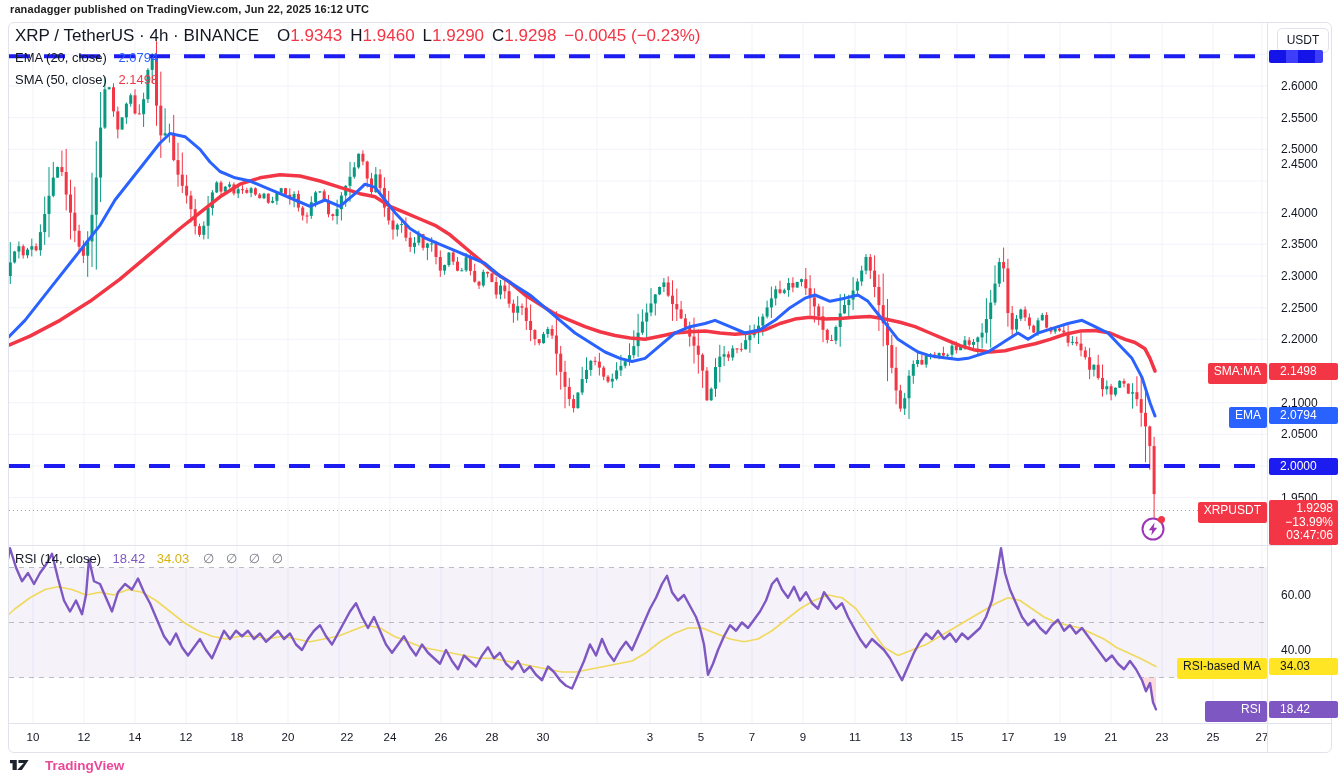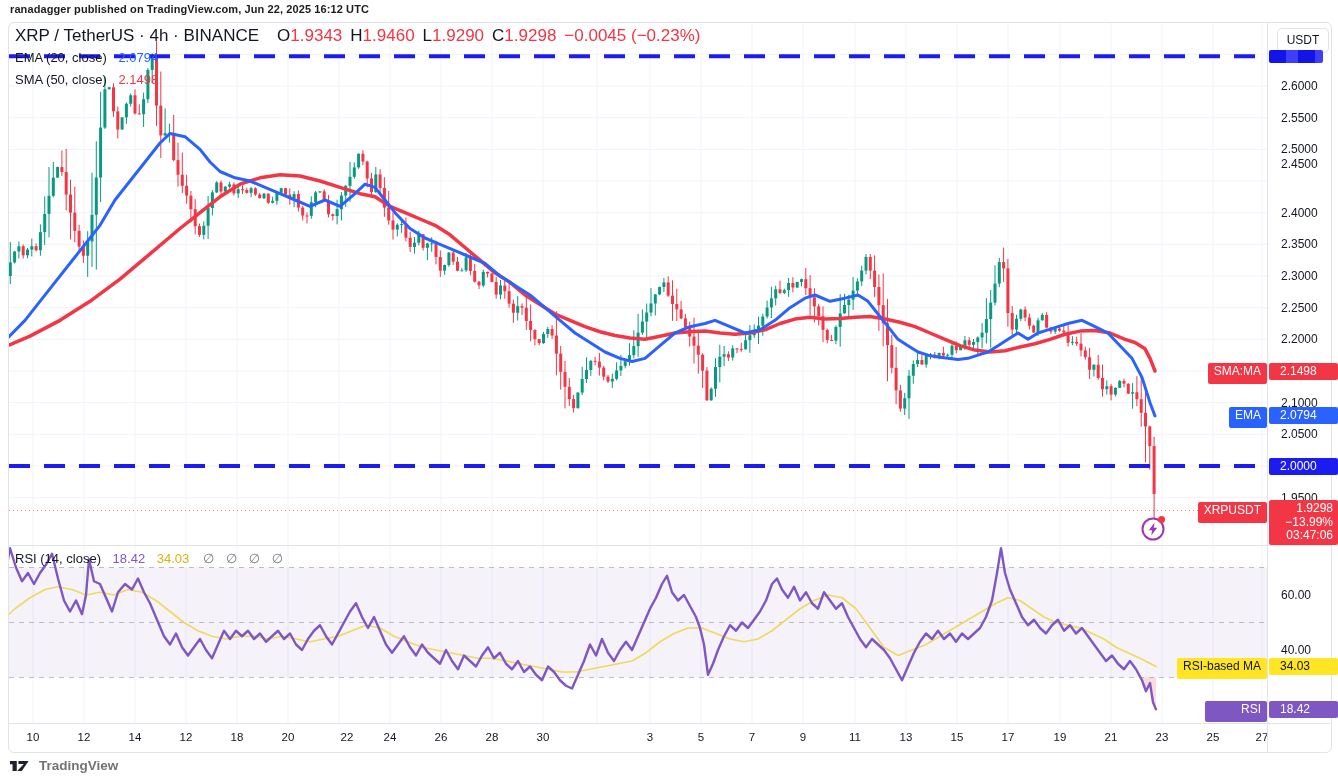--- a/index.html
+++ b/index.html
@@ -26,21 +26,21 @@
     font-size:12px;color:#fff;padding-left:11px;z-index:5;}
   .blue-bar{position:absolute;left:1269px;top:50px;width:54px;height:13px;border-radius:2px;z-index:5;
     background:repeating-linear-gradient(90deg,#1414e8 0 17px,#3d3dfa 17px 29px);}
   .tag{position:absolute;right:71px;height:21px;line-height:17px;padding:0 6px;border-radius:2px;
     font-size:12px;color:#fff;z-index:5;white-space:nowrap;}
   .last-label{position:absolute;left:1269px;width:58px;border-radius:2px;z-index:6;color:#fff;
     font-size:12px;text-align:right;padding:2px 5px 2px 6px;line-height:13.5px;}
   .time-axis{position:absolute;left:8px;top:723px;width:1259px;height:39px;overflow:hidden;z-index:3;}
   .tlabel{position:absolute;top:8px;transform:translateX(-50%);font-size:11.5px;color:#131722;}
   .tlabel.bold{font-weight:700;}
-  .brand{position:absolute;left:10px;top:758px;z-index:4;display:flex;align-items:center;gap:7px;color:#737373;font-size:13.5px;font-weight:700;}
+  .brand{position:absolute;left:10px;top:758px;z-index:4;display:flex;gap:13px;color:#ec4899;font-size:13.5px;font-weight:700;}
 </style>
 </head>
 <body>
 
 <div class="page">
   <div class="publisher">ranadagger published on TradingView.com, Jun 22, 2025 16:12 UTC</div>
 
   <div class="card"></div>
 
   <svg id="chart-svg" width="1338" height="781">

